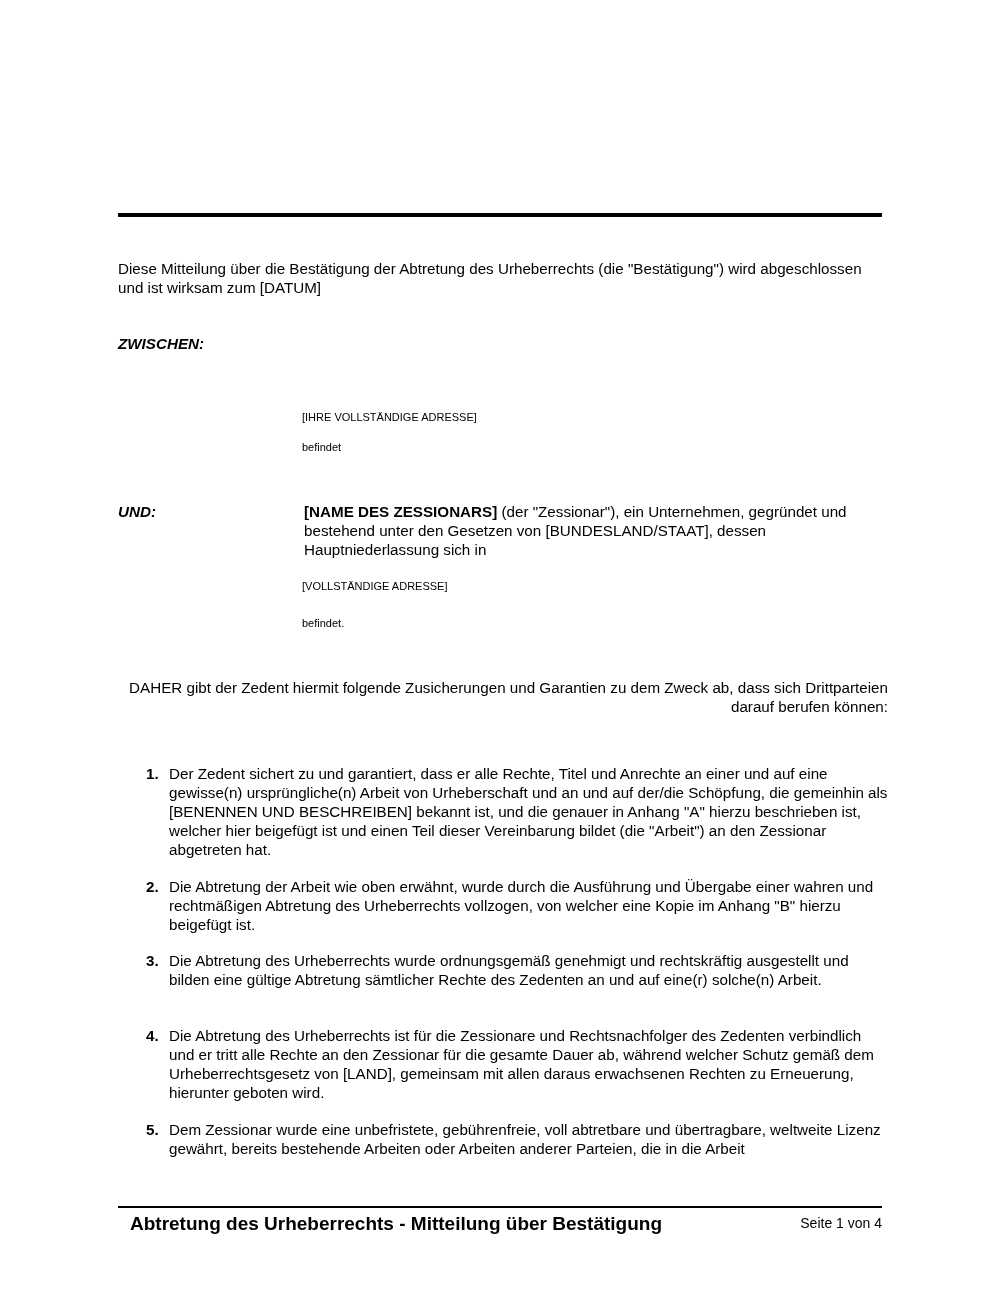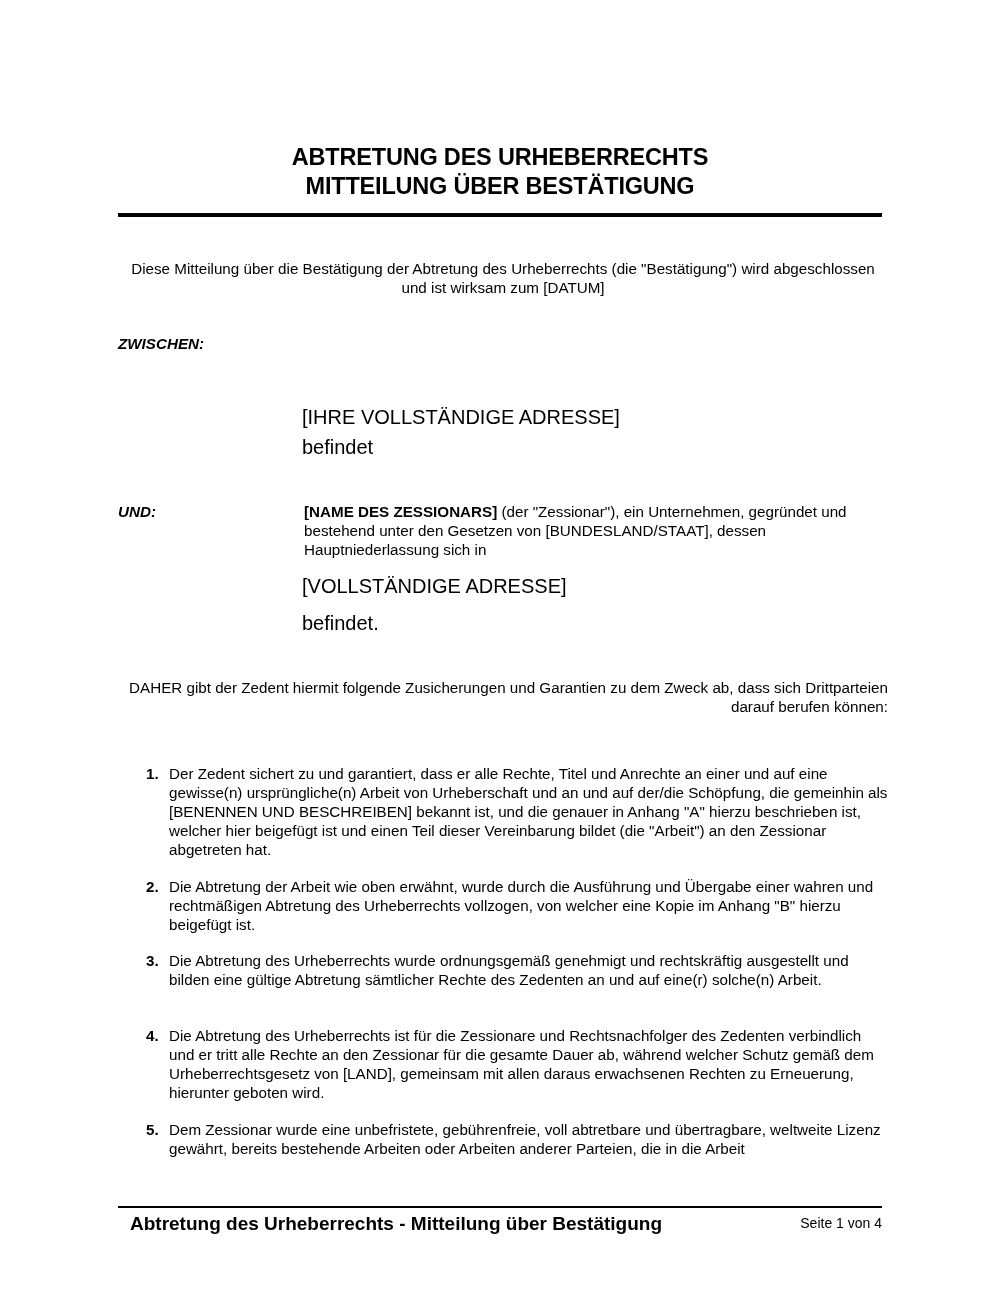--- a/index.html
+++ b/index.html
@@ -8,43 +8,39 @@
     .page { position: absolute; left: 0; top: 0; width: 1000px; height: 1290px; }
 
     .title { position: absolute; left: 118px; width: 764px; top: 143px; text-align: center;
              font-weight: bold; font-size: 23.5px; line-height: 29px; letter-spacing: -0.2px; }
     .title-rule { position: absolute; left: 118px; width: 764px; top: 213px; height: 4px; background: #000; }
 
     .para { position: absolute; left: 118px; width: 770px; font-size: 15.2px; line-height: 19px; }
 
     .party-label { position: absolute; left: 118px; font-weight: bold; font-size: 15.2px; line-height: 19px; font-style: italic; }
     .party-text { position: absolute; left: 304px; width: 584px; font-size: 15.2px; line-height: 19px; }
-    .party-line { position: absolute; left: 302px; font-size: 20px; line-height: 19px; white-space: nowrap; }
+    .party-line { position: absolute; left: 302px; font-size: 11px; line-height: 19px; white-space: nowrap; }
     .b { font-weight: bold; }
 
     .list-item { position: absolute; left: 146px; width: 744px; font-size: 15.2px; line-height: 19px; }
     .list-num { position: absolute; left: 0; top: 0; font-weight: bold; width: 28px; }
     .list-text { margin-left: 23px; display: block; }
 
     .footer-rule { position: absolute; left: 118px; width: 764px; top: 1206px; height: 2px; background: #000; }
     .footer-left { position: absolute; left: 130px; top: 1214px; font-size: 19px; line-height: 19px; font-weight: bold; }
     .footer-right { position: absolute; right: 118px; top: 1214px; font-size: 14px; line-height: 19px; }
   </style>
 </head>
 <body>
 
 <div class="page">
 
-  <div class="title">
-    <div>ABTRETUNG DES URHEBERRECHTS</div>
-    <div>MITTEILUNG ÜBER BESTÄTIGUNG</div>
-  </div>
   <div class="title-rule"></div>
 
-  <div class="para" style="top:259px;text-align:center;">Diese Mitteilung über die Bestätigung der Abtretung des Urheberrechts (die "Bestätigung") wird abgeschlossen und ist wirksam zum [DATUM]</div>
+  <div class="para" style="top:259px;">Diese Mitteilung über die Bestätigung der Abtretung des Urheberrechts (die "Bestätigung") wird abgeschlossen und ist wirksam zum [DATUM]</div>
 
   <div class="party-label" style="top:334px;">ZWISCHEN:</div>
   <div class="party-line" style="top:408px;">[IHRE VOLLSTÄNDIGE ADRESSE]</div>
   <div class="party-line" style="top:438px;text-align:center;">befindet</div>
 
   <div class="party-label" style="top:502px;">UND:</div>
   <div class="party-text" style="top:502px;">
     <span class="b">[NAME DES ZESSIONARS]</span><span> (der "Zessionar"), ein Unternehmen, gegründet und bestehend unter den Gesetzen von [BUNDESLAND/STAAT], dessen Hauptniederlassung sich in</span>
   </div>
   <div class="party-line" style="top:577px;">[VOLLSTÄNDIGE ADRESSE]</div>

